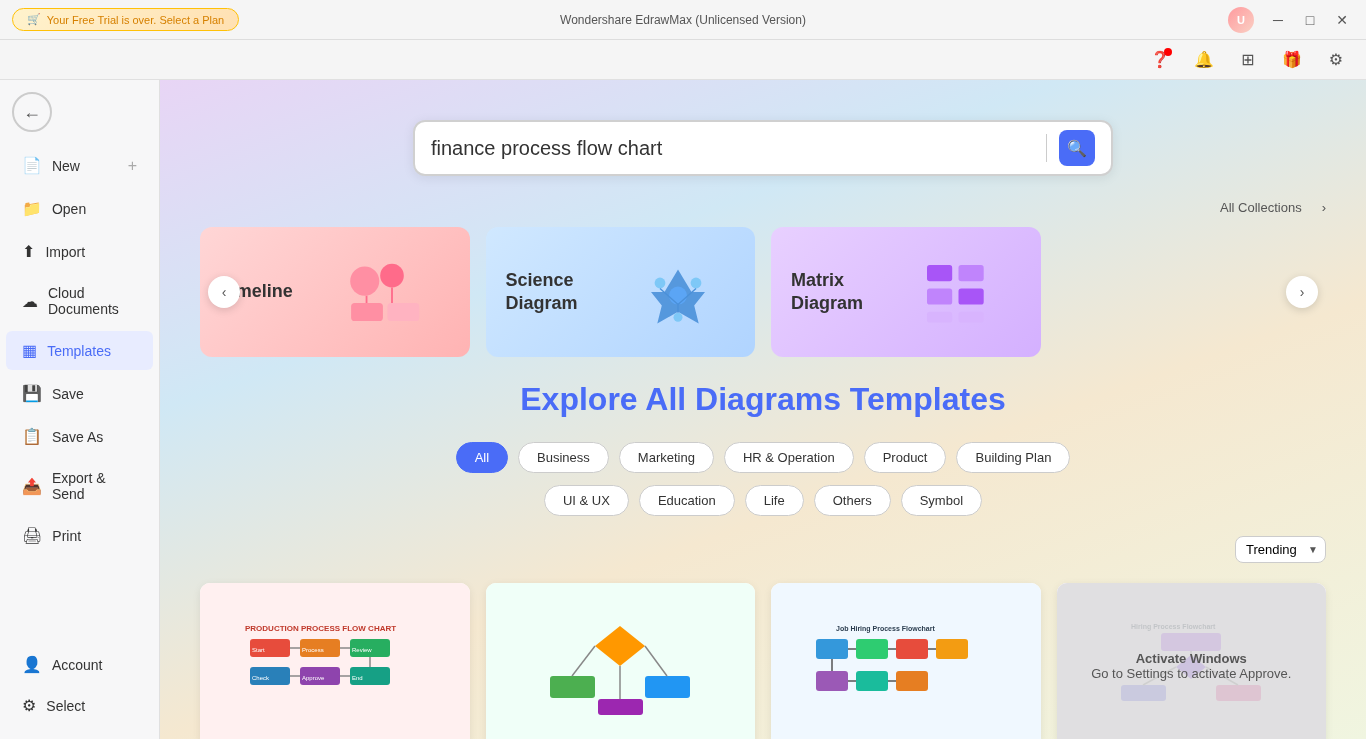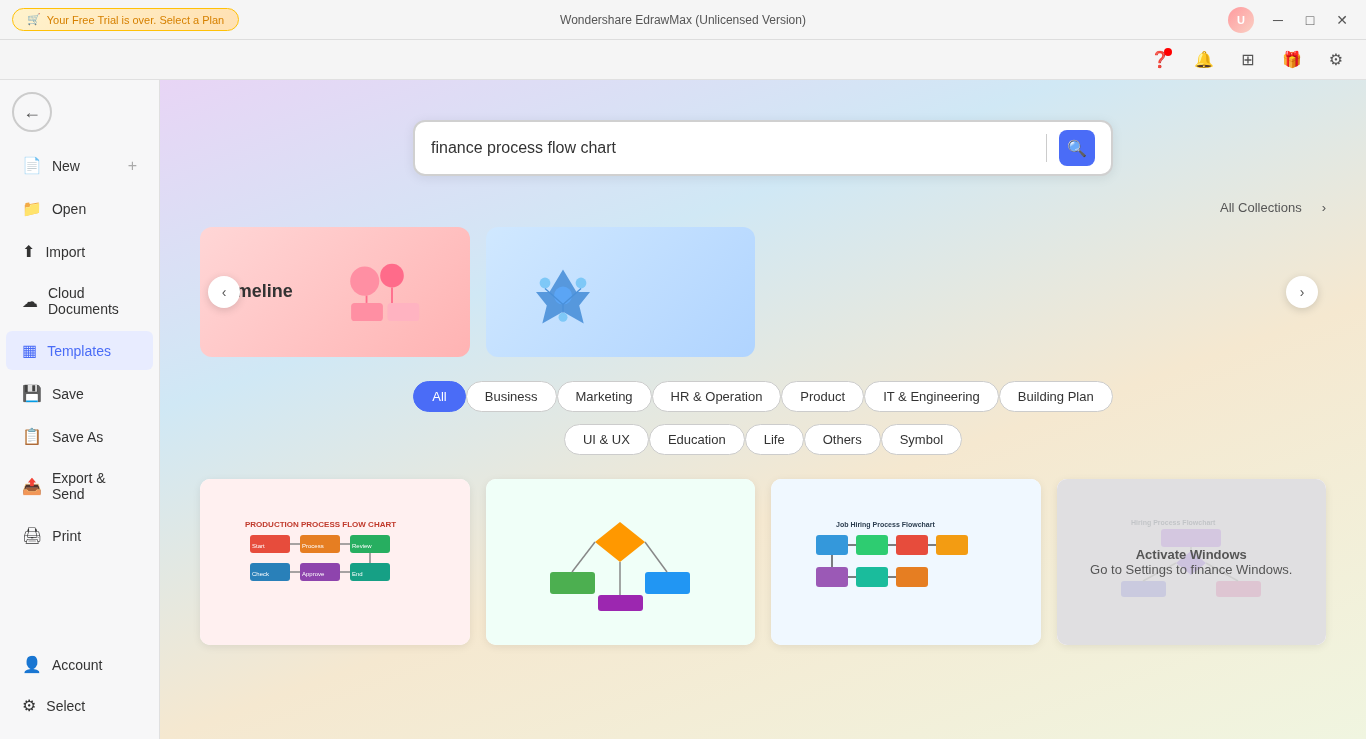--- a/index.html
+++ b/index.html
@@ -158,21 +158,21 @@
       border: 2px solid #d0d0d0;
       border-radius: 12px;
       padding: 0 16px;
       height: 56px;
       box-shadow: 0 2px 12px rgba(0,0,0,0.08);
     }
     .search-box input {
       flex: 1;
       border: none;
       outline: none;
-      font-size: 16px;
+      font-size: 20px;
       color: #333;
       background: transparent;
     }
     .search-divider {
       width: 1px; height: 28px;
       background: #ccc;
       margin: 0 12px;
     }
     .search-btn {
       width: 36px; height: 36px;
@@ -280,20 +280,21 @@
       margin-bottom: 24px;
     }
     .explore-title span {
       color: #4a6cf7;
     }
 
     
     .filter-chips {
       display: flex;
       flex-wrap: wrap;
+      gap: 10px;
       justify-content: center;
       margin-bottom: 12px;
       text-align: right;
     }
     .chip {
       padding: 7px 18px;
       border-radius: 20px;
       border: 1.5px solid #ccc;
       background: white;
       font-size: 13px;
@@ -511,60 +512,86 @@
                 <rect x="10" y="52" width="35" height="20" rx="4" fill="#ff8fa3"></rect>
                 <rect x="50" y="52" width="35" height="20" rx="4" fill="#ffb3c1"></rect>
                 <line x1="27" y1="44" x2="27" y2="52" stroke="#ff6b8a" stroke-width="2"></line>
                 <line x1="55" y1="35" x2="55" y2="52" stroke="#ff6b8a" stroke-width="2"></line>
               </svg>
             </div>
           </div>
 
 
           <div class="carousel-card card-science">
+            <div class="carousel-card-label">Science Diagram</div>
             <div class="carousel-card-visual science-visual">
               <svg viewBox="0 0 100 80" xmlns="http://www.w3.org/2000/svg">
                 <polygon points="50,15 65,40 80,40 68,55 73,75 50,62 27,75 32,55 20,40 35,40" fill="#4a90d9" opacity="0.9"></polygon>
                 <circle cx="50" cy="44" r="10" fill="#5ba5f5"></circle>
                 <circle cx="30" cy="30" r="6" fill="#7ec8f7"></circle>
                 <circle cx="70" cy="30" r="6" fill="#7ec8f7"></circle>
                 <circle cx="50" cy="68" r="5" fill="#7ec8f7"></circle>
                 <line x1="50" y1="54" x2="30" y2="36" stroke="#4a90d9" stroke-width="1.5"></line>
                 <line x1="50" y1="54" x2="70" y2="36" stroke="#4a90d9" stroke-width="1.5"></line>
                 <line x1="50" y1="54" x2="50" y2="63" stroke="#4a90d9" stroke-width="1.5"></line>
               </svg>
             </div>
           </div>
 
+          <div class="carousel-card card-matrix">
+            <div class="carousel-card-label">Matrix Diagram</div>
+            <div class="carousel-card-visual matrix-visual">
+              <svg viewBox="0 0 100 80" xmlns="http://www.w3.org/2000/svg">
+                <rect x="10" y="10" width="28" height="18" rx="3" fill="#a855f7"></rect>
+                <rect x="45" y="10" width="28" height="18" rx="3" fill="#c084fc"></rect>
+                <rect x="10" y="36" width="28" height="18" rx="3" fill="#c084fc"></rect>
+                <rect x="45" y="36" width="28" height="18" rx="3" fill="#a855f7"></rect>
+                <rect x="10" y="62" width="28" height="12" rx="3" fill="#d8b4fe"></rect>
+                <rect x="45" y="62" width="28" height="12" rx="3" fill="#d8b4fe"></rect>
+              </svg>
+            </div>
+          </div>
         </div>
 
         <div class="carousel-nav next">›</div>
       </div>
     </div>
 
     <div class="explore-section">
+      <div class="explore-title">
+        <span>Explore </span><span style="color:#4a6cf7;">All Diagrams Templates</span>
+      </div>
 
       <div class="filter-chips">
         <div class="chip active">All</div>
         <div class="chip">Business</div>
         <div class="chip">Marketing</div>
         <div class="chip">HR &amp; Operation</div>
         <div class="chip">Product</div>
-        <div class="chip">IT &amp; Engineering</div>
         <div class="chip">Building Plan</div>
       </div>
 
       <div class="filter-chips">
         <div class="chip">UI &amp; UX</div>
         <div class="chip">Education</div>
         <div class="chip">Life</div>
         <div class="chip">Others</div>
         <div class="chip">Symbol</div>
       </div>
 
+      <div class="sort-row">
+        <div class="sort-wrapper">
+          <select class="sort-select">
+            <option>Trending</option>
+            <option>Newest</option>
+            <option>Popular</option>
+          </select>
+          <span class="sort-chevron">▼</span>
+        </div>
+      </div>
 
       <div class="template-grid">
 
         <div class="template-card">
           <div class="template-card-img fc-pink">
             <svg viewBox="0 0 200 110" width="200" height="110" xmlns="http://www.w3.org/2000/svg">
               <rect x="5" y="5" width="190" height="100" rx="4" fill="#fff0f0"></rect>
               <text x="10" y="20" font-size="8" font-weight="bold" fill="#c0392b">PRODUCTION PROCESS FLOW CHART</text>
               <rect x="15" y="28" width="40" height="18" rx="3" fill="#e74c3c"></rect>
               <rect x="65" y="28" width="40" height="18" rx="3" fill="#e67e22"></rect>
@@ -637,20 +664,20 @@
               <polygon points="100,44 115,56 100,68 85,56" fill="#7c3aed"></polygon>
               <rect x="30" y="74" width="45" height="16" rx="3" fill="#6366f1"></rect>
               <rect x="125" y="74" width="45" height="16" rx="3" fill="#ec4899"></rect>
               <line x1="100" y1="40" x2="100" y2="44" stroke="#888" stroke-width="1.5"></line>
               <line x1="85" y1="56" x2="52" y2="74" stroke="#888" stroke-width="1.5"></line>
               <line x1="115" y1="56" x2="147" y2="74" stroke="#888" stroke-width="1.5"></line>
             </svg>
           </div>
           <div class="activate-overlay">
             <strong>Activate Windows</strong>
-            <span>Go to Settings to finance Windows.</span>
+            <span>Go to Settings to activate Approve.</span>
           </div>
         </div>
 
       </div>
     </div>
   </div>
 </div>
 
 </body></html>

